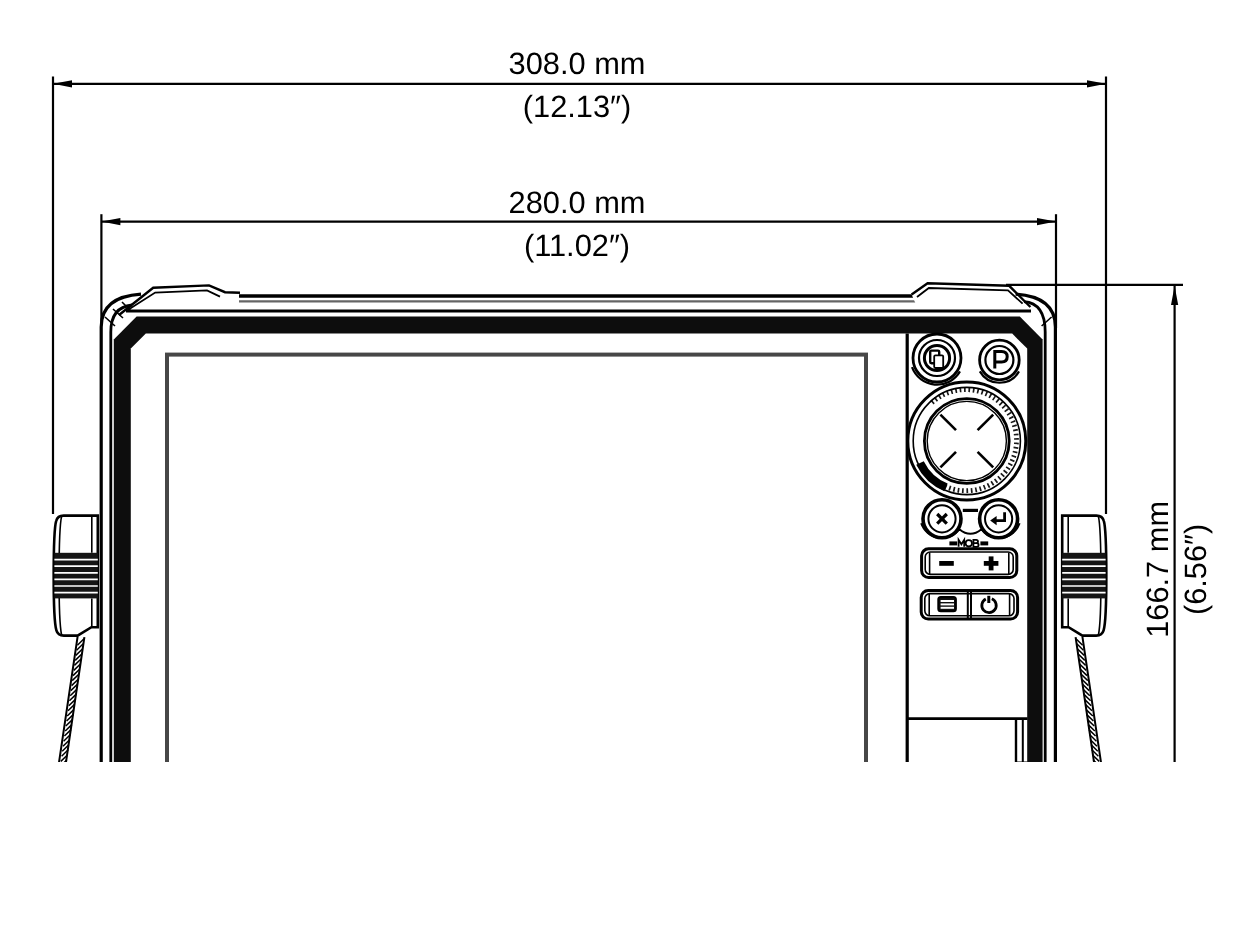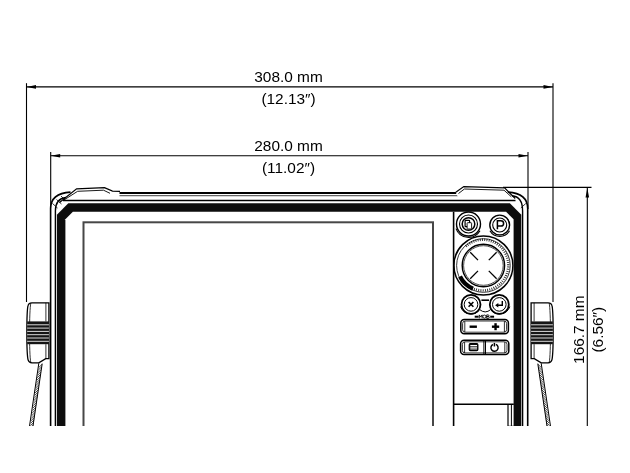--- a/index.html
+++ b/index.html
@@ -1,16 +1,16 @@
 <!DOCTYPE html>
 <html><head>
 <meta charset="utf-8">
 <style>
   html,body{margin:0;padding:0;background:#ffffff;}
-  .wrap{width:630px;height:381px;position:relative;overflow:hidden;background:#d946ef;margin-top:45px;}
+  .wrap{width:630px;height:381px;position:relative;overflow:hidden;background:#d946ef;}
   text{font-family:"Liberation Sans", sans-serif;fill:#000;}
 </style>
 </head>
 <body>
 <div class="wrap">
 <svg width="630" height="473" viewBox="0 0 630 473">
 <rect x="0" y="0" width="630" height="473" fill="#ffffff"></rect>
 
 <g stroke="#000" stroke-width="1.1" fill="none">
   <line x1="26.5" y1="41.9" x2="553" y2="41.9"></line>

